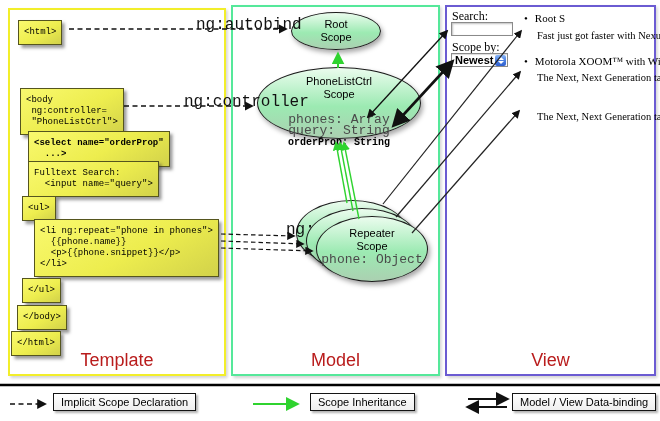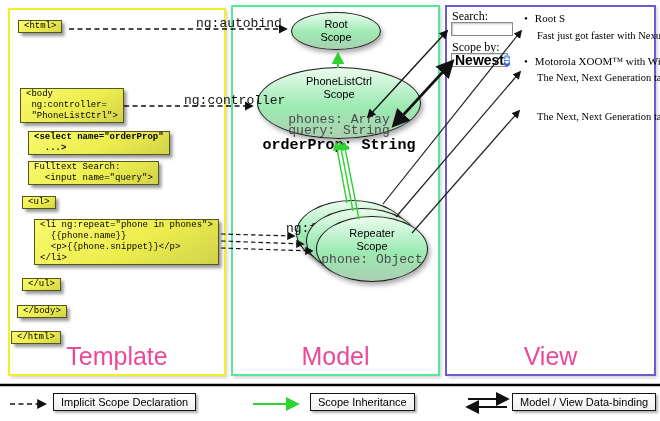--- a/index.html
+++ b/index.html
@@ -5,54 +5,54 @@
   html,body{margin:0;padding:0;background:#fff;}
   .canvas{position:relative;width:660px;height:421px;background:#fff;
           font-family:"Liberation Sans",sans-serif;overflow:hidden;}
 
   
   .panel{position:absolute;background:#fff;box-shadow:1.5px 2px 3px rgba(0,0,0,.18);z-index:1;}
   .panel-template{left:8px;top:8px;width:214px;height:364px;border:2px solid #f2ee2a;}
   .panel-model{left:231px;top:5px;width:205px;height:367px;border:2px solid #55e89a;}
   .panel-view{left:445px;top:5px;width:207px;height:367px;border:2px solid #6b5bd2;}
   .panel-label{position:absolute;left:0;right:0;bottom:3px;text-align:center;
-               font-size:25px;color:#ec4899;}
+               font-size:18px;color:#b91c1c;}
 
   
   .codebox{position:absolute;font-family:"Liberation Mono",monospace;font-size:9px;
            line-height:11px;white-space:pre;color:#000;
            background:linear-gradient(150deg,#f9f96e 0%,#eded4e 55%,#d2d24a 100%);
-           border:1px solid #55551e;padding:0 5px;
+           border:1px solid #55551e;padding:6px 5px;
            box-shadow:2.5px 3px 3px rgba(50,50,50,.5);z-index:2;}
   .codebox.bold{font-weight:bold;}
 
   
-  .mlabel{position:absolute;font-family:"Liberation Mono",monospace;font-size:13px;
+  .mlabel{position:absolute;font-family:"Liberation Mono",monospace;font-size:16px;
           color:#111;z-index:3;padding-left:48px;}
 
   
   .ellipse{position:absolute;border:1.6px solid #1c1c1c;border-radius:50%;
            background:linear-gradient(180deg,#ebfcee 0%,#9ceab2 55%,#abd0b1 100%);
            box-shadow:2px 3px 5px rgba(0,0,0,.35);text-align:center;box-sizing:border-box;}
   .etitle{font-size:11px;line-height:12.5px;white-space:pre;color:#000;}
   .mono-props{font-family:"Liberation Mono",monospace;font-size:13px;line-height:10.5px;
               white-space:pre;color:#4a4a4a;width:fit-content;margin:15px auto 0;text-align:left;}
-  .mono-bold{font-family:"Liberation Mono",monospace;font-size:15px;font-weight:bold;
+  .mono-bold{font-family:"Liberation Mono",monospace;font-size:10px;font-weight:bold;
              color:#000;margin-top:1px;white-space:pre;}
 
   
   .view-label{position:absolute;font-family:"Liberation Serif",serif;font-size:12px;
               color:#000;z-index:2;}
   .search-input{position:absolute;left:451px;top:22px;width:60px;height:12px;
                 border:1px solid #8a8a8a;background:#fff;
                 box-shadow:inset 1px 1px 2px rgba(0,0,0,.25);z-index:2;padding:0;}
   .dropdown{position:absolute;left:451px;top:53px;width:57px;height:14px;
             border:1px solid #8a8a8a;background:#fff;display:flex;align-items:center;
             box-shadow:inset 0 1px 1px rgba(0,0,0,.15);z-index:2;box-sizing:border-box;}
-  .dval{flex:1;font-size:14px;font-weight:bold;padding-left:3px;}
+  .dval{flex:1;font-size:11px;font-weight:bold;padding-left:3px;}
   .stepper{width:11px;height:11px;margin-right:1px;border-radius:2px;
            background:linear-gradient(180deg,#8cb8f8 0%,#4a7fe0 50%,#2f5fd0 100%);
            display:flex;flex-direction:column;align-items:center;justify-content:center;gap:1px;}
   .tri-up{width:0;height:0;border-left:3px solid transparent;border-right:3px solid transparent;
           border-bottom:3px solid #fff;}
   .tri-down{width:0;height:0;border-left:3px solid transparent;border-right:3px solid transparent;
             border-top:3px solid #fff;}
   .phone-name-row{position:absolute;z-index:2;font-family:"Liberation Serif",serif;
                   font-size:11px;color:#000;white-space:nowrap;}
   .p-bullet{margin-right:7px;}

